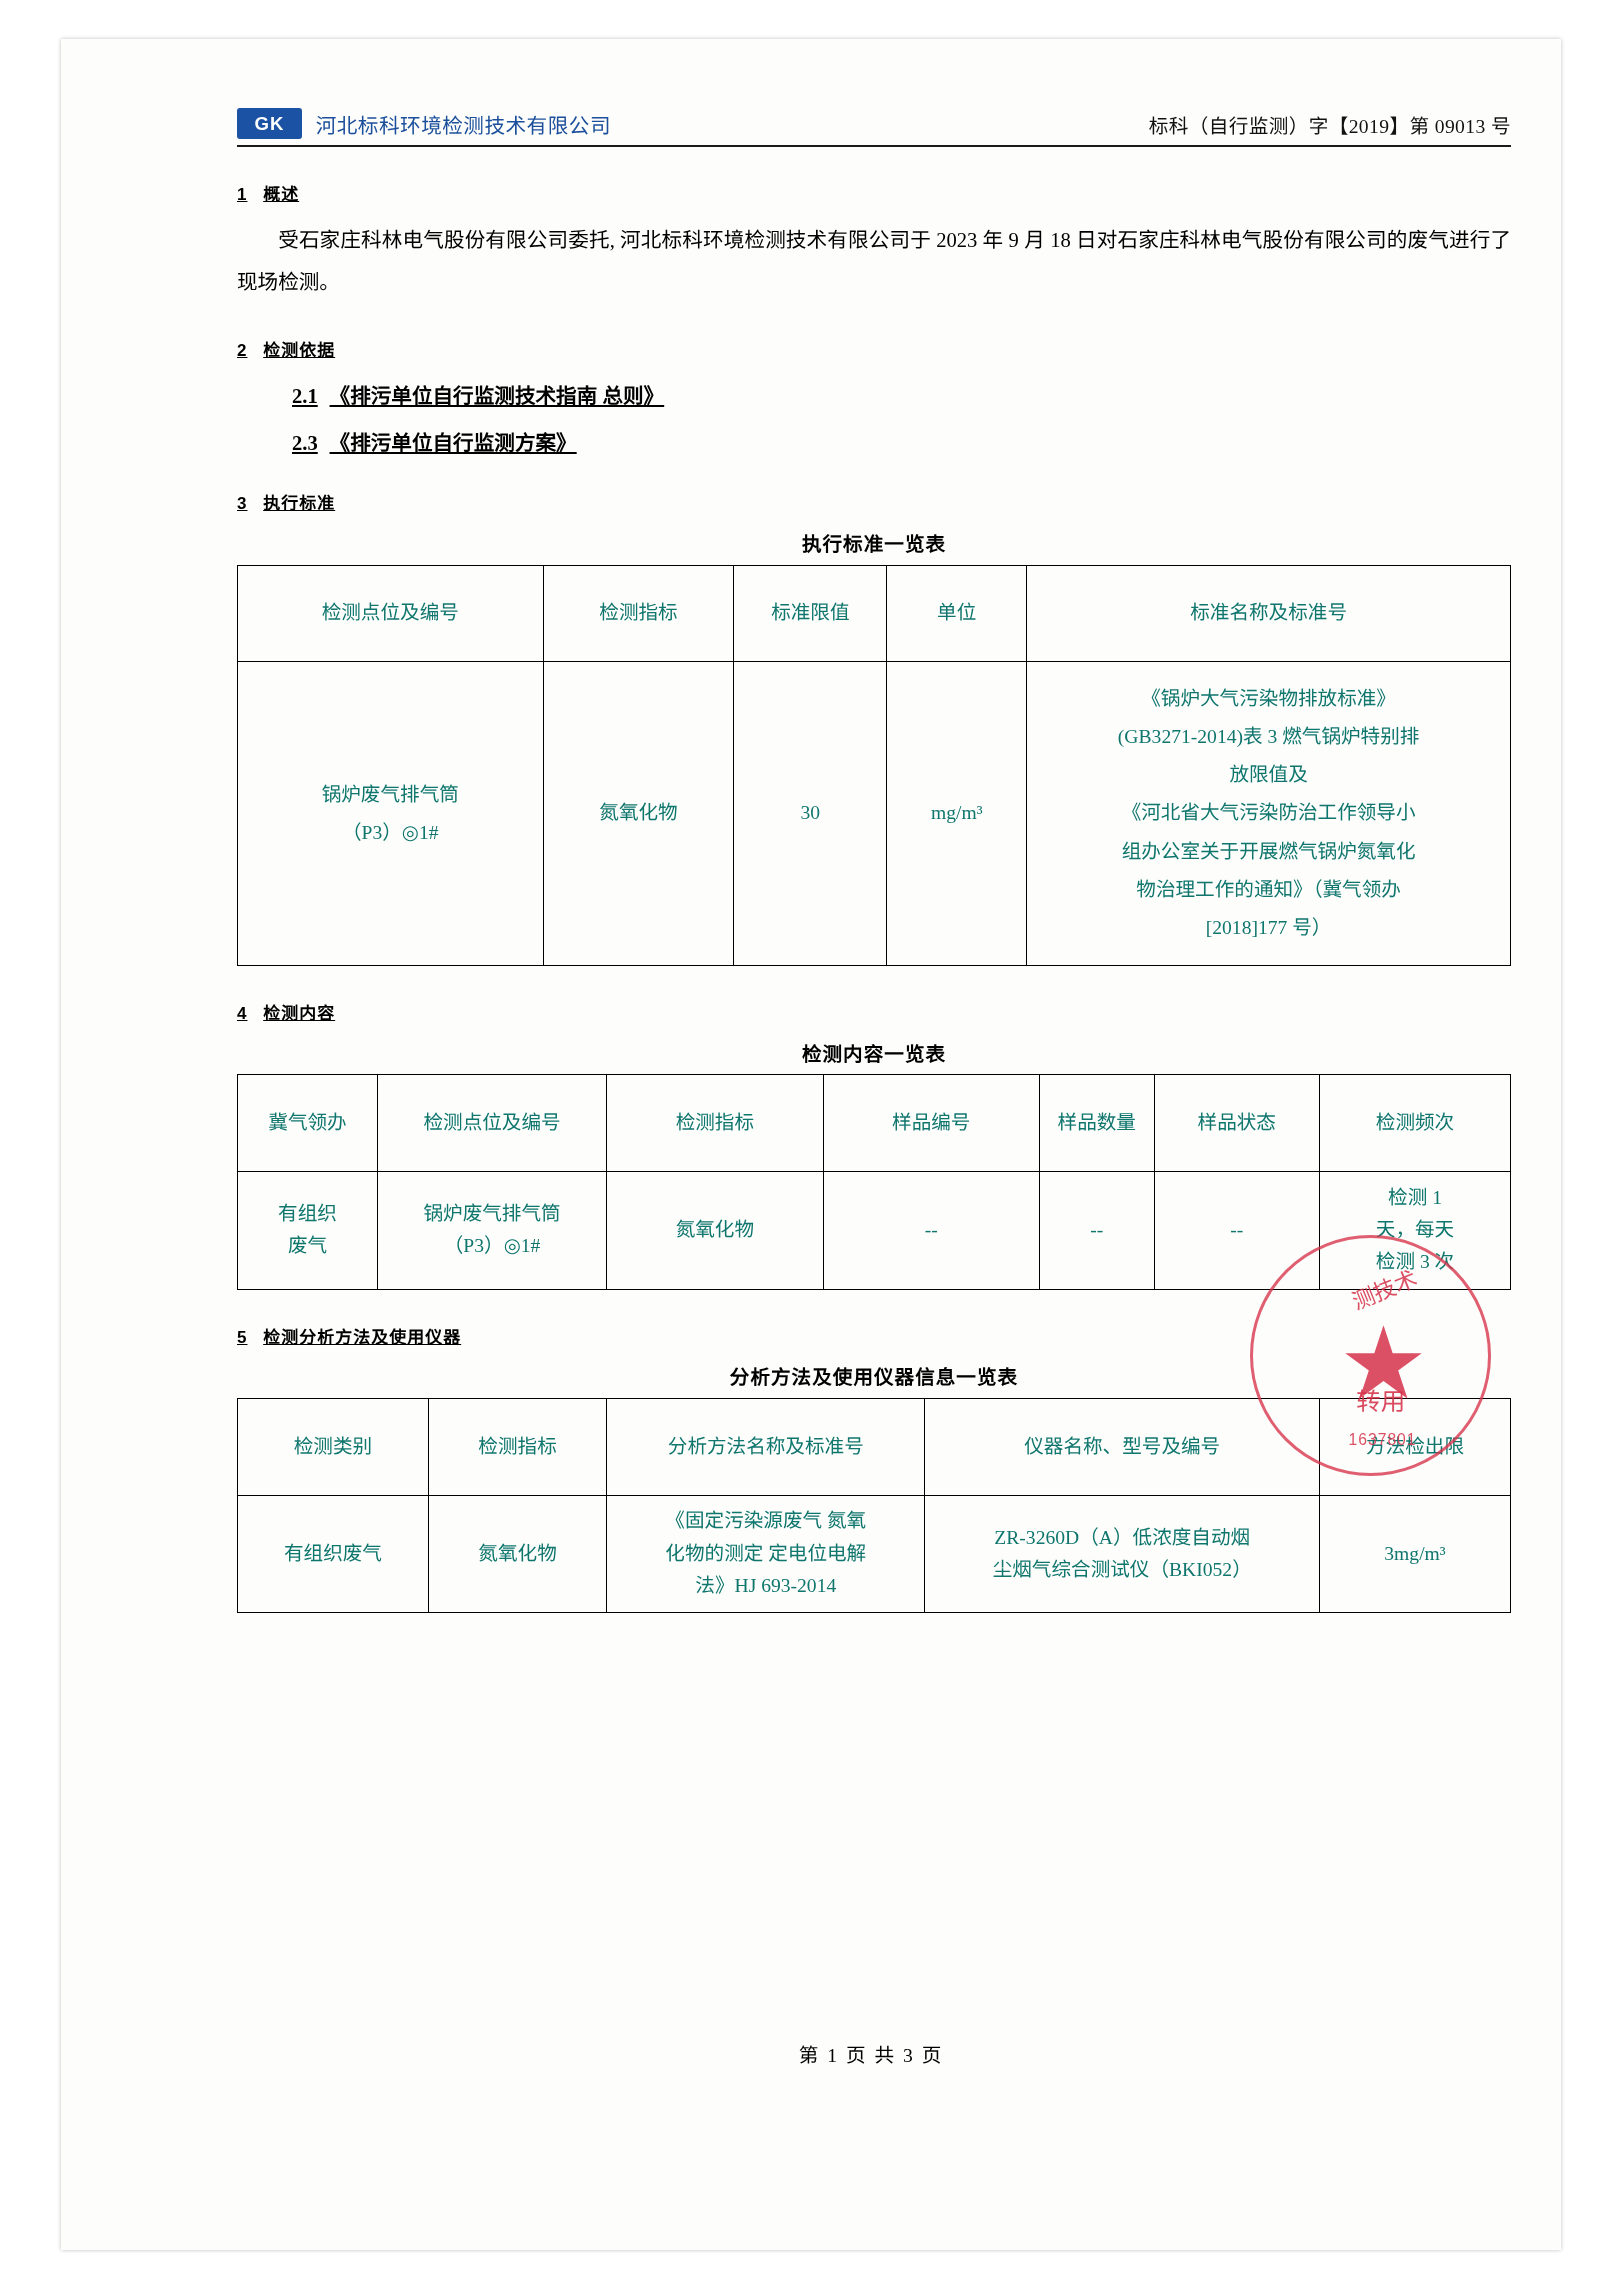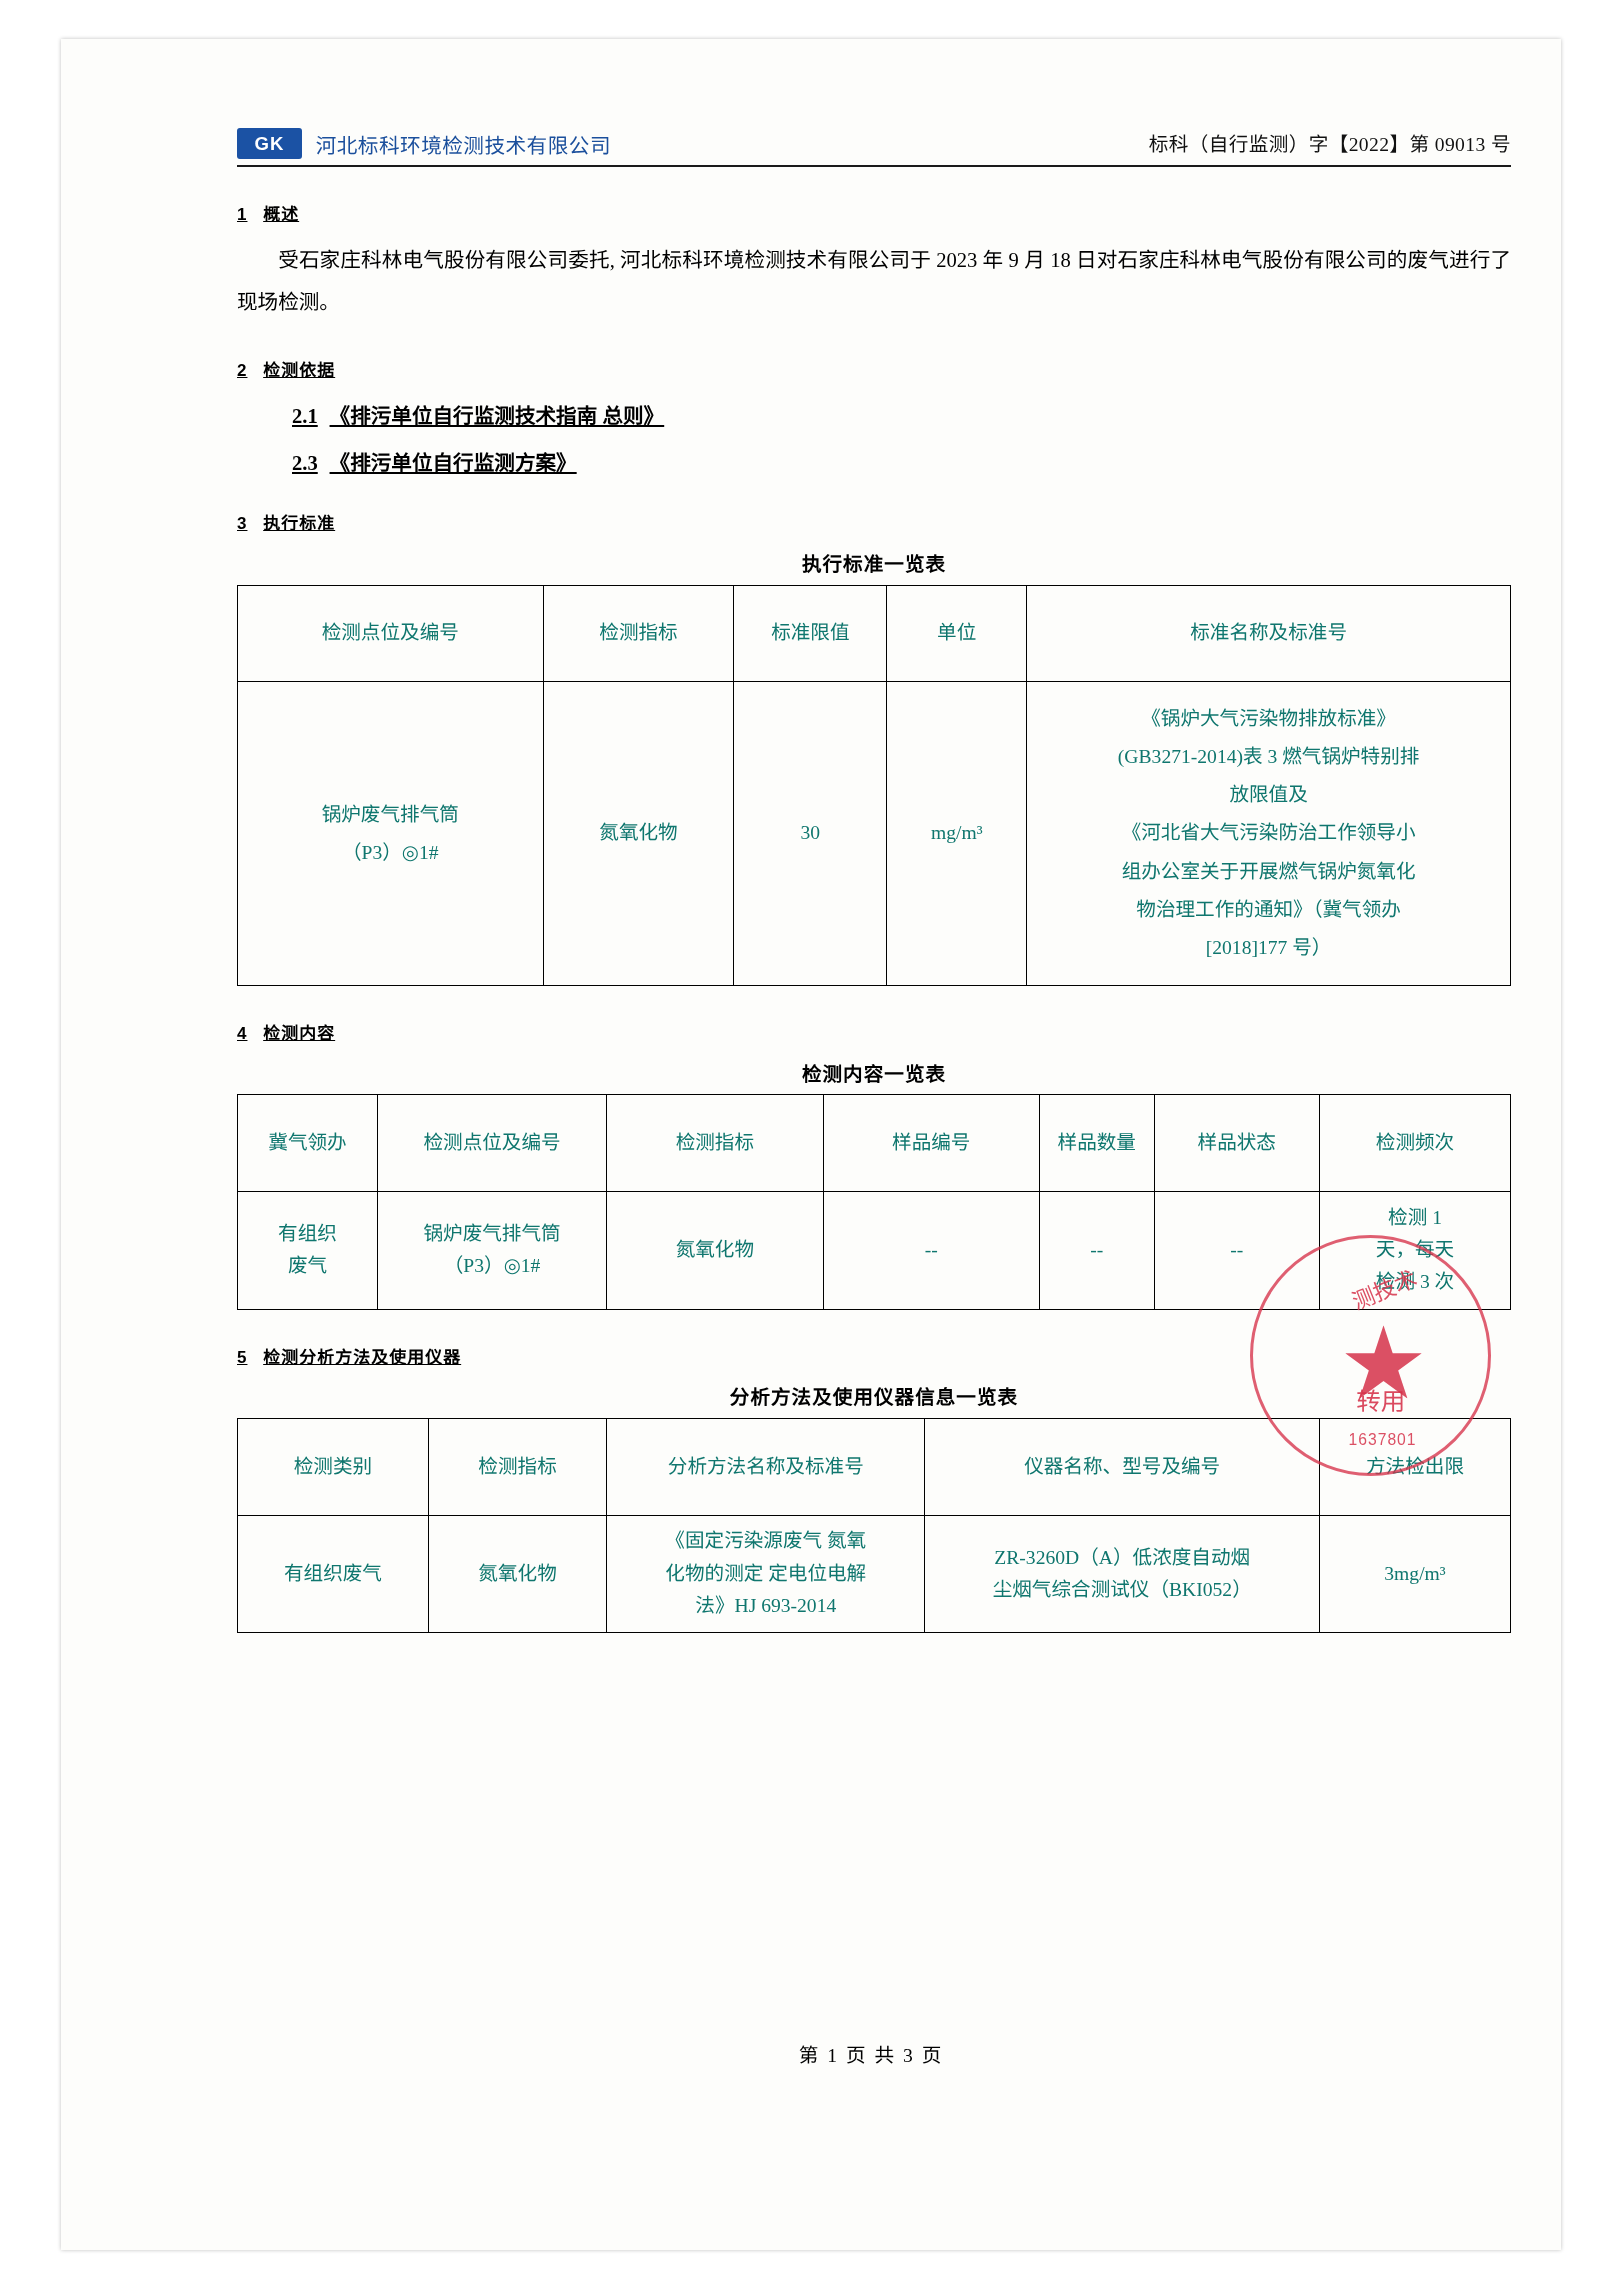--- a/index.html
+++ b/index.html
@@ -31,24 +31,24 @@
   .content {
     position: absolute;
     left: 176px;
     top: 69px;
     width: 1274px;
   }
 
   
   .doc-header {
     display: flex;
+    align-items: flex-end;
     justify-content: space-between;
     border-bottom: 2px solid #1a1a1a;
     padding-bottom: 5.9px;
-    margin-top: 20px;
   }
   .brand {
     display: flex;
     align-items: center;
     gap: 13.7px;
   }
   .logo {
     width: 65px;
     height: 31px;
     background: #1b52a4;
@@ -211,21 +211,21 @@
 <div class="page">
   <div class="sheet">
 
     <div class="content">
 
       <div class="doc-header">
         <div class="brand">
           <div class="logo">GK</div>
           <div class="brand-name">河北标科环境检测技术有限公司</div>
         </div>
-        <div class="report-no">标科（自行监测）字【2022】第 09013 号</div>
+        <div class="report-no">标科（自行监测）字【2019】第 09013 号</div>
       </div>
 
       <h2 class="section">
         <span class="num">1</span><span>概述</span>
       </h2>
       <p class="body-text">受石家庄科林电气股份有限公司委托, 河北标科环境检测技术有限公司于 2023 年 9 月 18 日对石家庄科林电气股份有限公司的废气进行了现场检测。</p>
 
       <h2 class="section">
         <span class="num">2</span><span>检测依据</span>
       </h2>

